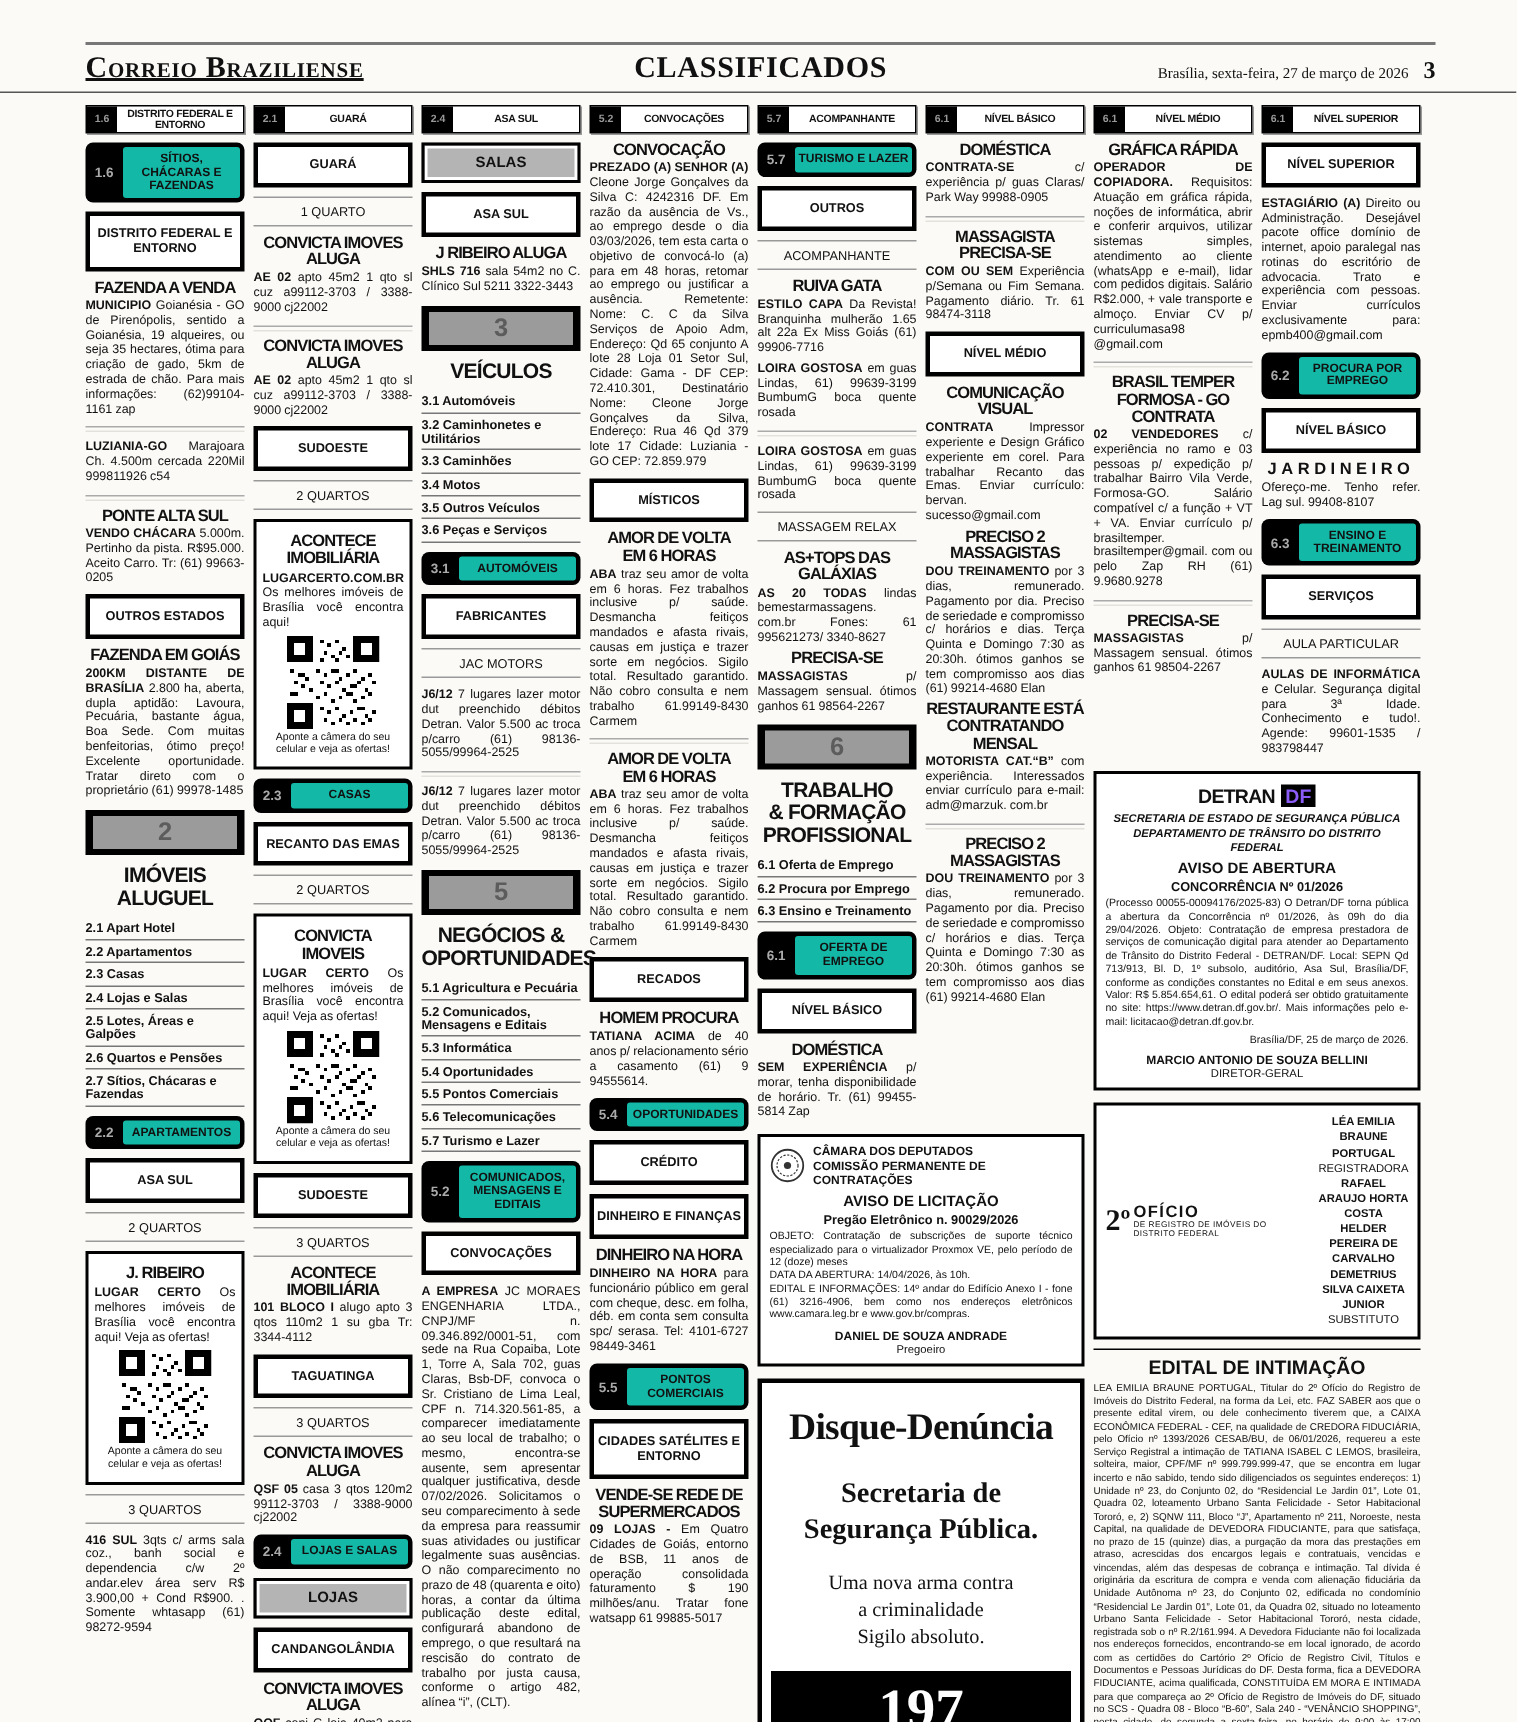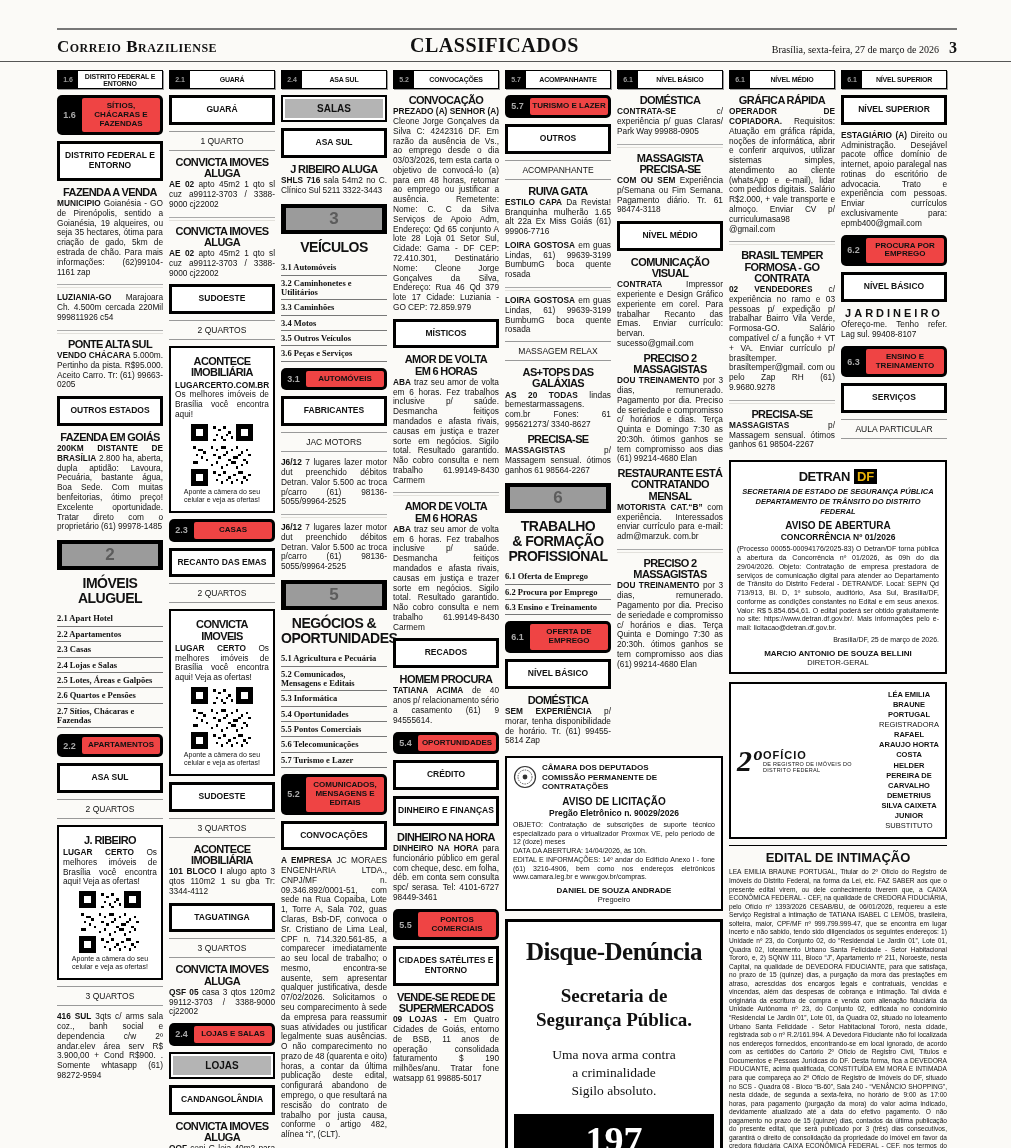--- a/index.html
+++ b/index.html
@@ -1,54 +1,54 @@
 <!DOCTYPE html>
 <html><head>
 <meta charset="utf-8">
 <style>
   html,body{margin:0;padding:0;}
   body{width:1011px;height:1148px;background:#fbfaf7;color:#111;
        font-family:"Liberation Sans",sans-serif;overflow:hidden;position:relative;}
   .pagehead{padding:34px 54px 4px 57px;display:flex;align-items:flex-end;justify-content:space-between;
             border-bottom:1px solid #555;position:relative;}
   .pagehead:before{content:"";position:absolute;top:28px;left:57px;right:54px;border-top:2px solid #777;}
-  .masthead{font-family:"Liberation Serif",serif;font-weight:bold;font-size:17px;
-            font-variant:small-caps;letter-spacing:.5px;}
+  .masthead{font-family:"Liberation Serif",serif;font-weight:bold;font-size:20px;
+            font-variant:small-caps;letter-spacing:.5px;text-decoration:underline;}
   .sectionname{font-family:"Liberation Serif",serif;font-weight:bold;font-size:20px;letter-spacing:.5px;}
   .dateline{font-family:"Liberation Serif",serif;font-size:10px;}
   .pagenum{font-family:"Liberation Serif",serif;font-weight:bold;font-size:16px;margin-left:10px;}
   .main{display:flex;gap:6px;padding:8px 54px 0 57px;}
   .col{width:106px;flex:none;}
   .colpair{width:218px;flex:none;}
   .pair-top{display:flex;gap:6px;}
   .pair-top .col{width:106px;}
 
   .tabhead{display:flex;align-items:stretch;border:1px solid #000;background:#fff;height:17px;margin-bottom:6px;box-shadow:1px 1px 0 #999;}
   .tabnum{background:#000;color:#999;font-size:7px;font-weight:bold;width:20px;display:flex;align-items:center;justify-content:center;}
   .tablabel{flex:1;display:flex;align-items:center;justify-content:center;text-align:center;
             font-size:7px;font-weight:bold;letter-spacing:-.2px;line-height:1;padding:0 1px;}
 
   .badge{background:#000;border-radius:5px;padding:3px;display:flex;align-items:stretch;gap:3px;margin:6px 0;}
   .bnum{color:#aaa;font-weight:bold;font-size:9px;width:19px;display:flex;align-items:center;justify-content:center;}
-  .blabel{background:#ef4444;border-radius:2px;flex:1;text-align:center;font-weight:bold;font-size:8px;
+  .blabel{background:#14b8a6;border-radius:2px;flex:1;text-align:center;font-weight:bold;font-size:8px;
           padding:4px 1px;line-height:1.1;display:flex;align-items:center;justify-content:center;}
 
   .box{border:3px solid #000;background:#fff;text-align:center;font-weight:bold;font-size:8.5px;
        padding:7px 2px;margin:6px 0;line-height:1.15;}
   .grey{border:2px solid #000;background:#b4b4b4;text-align:center;font-weight:bold;font-size:10px;
         padding:6px 2px;margin:6px 0;box-shadow:0 0 0 2px #fff inset;}
   .sub{border-top:1px solid #999;border-bottom:1px solid #999;text-align:center;font-size:8.5px;
        padding:4px 0;margin:6px 0;}
   .sep{border-top:1px solid #aaa;border-bottom:1px solid #e3e1dc;height:2px;margin:7px 0 5px;}
 
   .secban{background:#000;padding:4px 5px;margin:8px 0 2px;}
   .secban .secnum{background:#9b9b9b;color:#5c5c5c;font-size:17px;font-weight:bold;text-align:center;padding:1px 0;}
   .sectitle{text-align:center;font-weight:bold;font-size:14px;letter-spacing:-.5px;line-height:1.05;
             margin:6px 0;white-space:pre-line;}
-  .it{font-weight:bold;font-size:8.5px;border-bottom:1px solid #777;padding:3px 0 2px;line-height:1.1;font-family:Liberation Serif, serif;}
+  .it{font-weight:bold;font-size:8.5px;border-bottom:1px solid #777;padding:3px 0 2px;line-height:1.1;}
 
   .ad{font-size:8.3px;line-height:1.18;text-align:justify;margin:2px 0 4px;word-spacing:-.2px;}
   .adt{font-weight:bold;text-align:center;font-size:11px;letter-spacing:-.6px;line-height:1.02;
        margin:3px 0 1px;white-space:pre-line;}
   .lead{font-weight:bold;}
   .boxedad{border:2px solid #000;padding:5px 4px 7px;margin:6px 0;background:#fff;}
   .qrwrap{text-align:center;margin:4px 0 2px;}
   .qr{width:62px;height:62px;background:#fff;}
   .qrcap{font-size:7px;text-align:center;line-height:1.15;}
 
@@ -63,26 +63,26 @@
 
   .disque{border:3px solid #000;background:#fff;margin:8px 0 0;padding:16px 6px 0;text-align:center;}
   .disque .d1{font-family:"Liberation Serif",serif;font-weight:bold;font-size:25px;letter-spacing:-.5px;margin-bottom:18px;text-align:center;}
   .disque .d2{font-family:"Liberation Serif",serif;font-weight:bold;font-size:19px;line-height:1.25;margin-bottom:14px;}
   .disque .d3{font-family:"Liberation Serif",serif;font-size:13.5px;line-height:1.35;}
   .disque .dnum{background:#000;color:#fff;font-weight:bold;font-size:38px;margin-top:14px;padding:4px 0 8px;
                 font-family:"Liberation Serif",serif;}
 
   .detran .dbrand{display:flex;justify-content:center;align-items:center;gap:4px;margin:2px 0 3px;}
   .detran .dbrandtxt{font-weight:bold;font-size:13px;letter-spacing:-.5px;}
-  .detran .dbrandtxt2{font-weight:bold;font-size:13px;background:#000;color:#eab308;padding:0 3px;}
+  .detran .dbrandtxt2{font-weight:bold;font-size:13px;background:#000;color:#8b5cf6;padding:0 3px;}
   .detran .dorg{text-align:center;font-weight:bold;font-size:7.5px;line-height:1.3;font-style:italic;}
 
   .oficio{border:2px solid #000;background:#fff;padding:6px;margin:8px 0 6px;display:flex;gap:8px;align-items:center;}
   .oficio .olog{display:flex;align-items:center;gap:2px;}
-  .oficio .o2{font-family:"Liberation Serif",serif;font-style:italic;font-weight:bold;font-size:30px;line-height:.9;}
+  .oficio .o2{font-family:"Liberation Serif",serif;font-weight:bold;font-size:20px;line-height:.9;}
   .oficio .otx{font-weight:bold;font-size:11px;letter-spacing:1px;}
   .oficio .osub{font-size:5.5px;letter-spacing:.3px;}
   .oficio .onames{flex:1;text-align:center;font-size:7.5px;line-height:1.35;}
   .oficio .onames b{font-size:7.5px;}
   .edital-t{text-align:center;font-weight:bold;font-size:13px;border-top:1px solid #000;padding-top:4px;margin:2px 0 3px;}
   .edital-b{font-size:6.6px;line-height:1.3;text-align:justify;}
   .spread{letter-spacing:3px;}
   svg{display:block;}
 </style>
 </head>
@@ -571,20 +571,23 @@
         <div class="ad">
           <div class="adt spread">JARDINEIRO</div>
           <span>Ofereço-me. Tenho refer. Lag sul. 99408-8107</span>
         </div>
         <div class="badge">
           <div class="bnum">6.3</div>
           <div class="blabel">ENSINO E TREINAMENTO</div>
         </div>
         <div class="box">SERVIÇOS</div>
         <div class="sub">AULA PARTICULAR</div>
+        <div class="ad">
+          <span class="lead">AULAS DE INFORMÁTICA</span> <span>e Celular. Segurança digital para 3ª Idade. Conhecimento e tudo!. Agende: 99601-1535 / 983798447</span>
+        </div>
       </div>
     </div>
     <div class="notice detran">
       <div class="dbrand">
         <span class="dbrandtxt">DETRAN</span>
         <span class="dbrandtxt2">DF</span>
       </div>
       <div class="dorg">
         <div>SECRETARIA DE ESTADO DE SEGURANÇA PÚBLICA</div>
         <div>DEPARTAMENTO DE TRÂNSITO DO DISTRITO FEDERAL</div>

